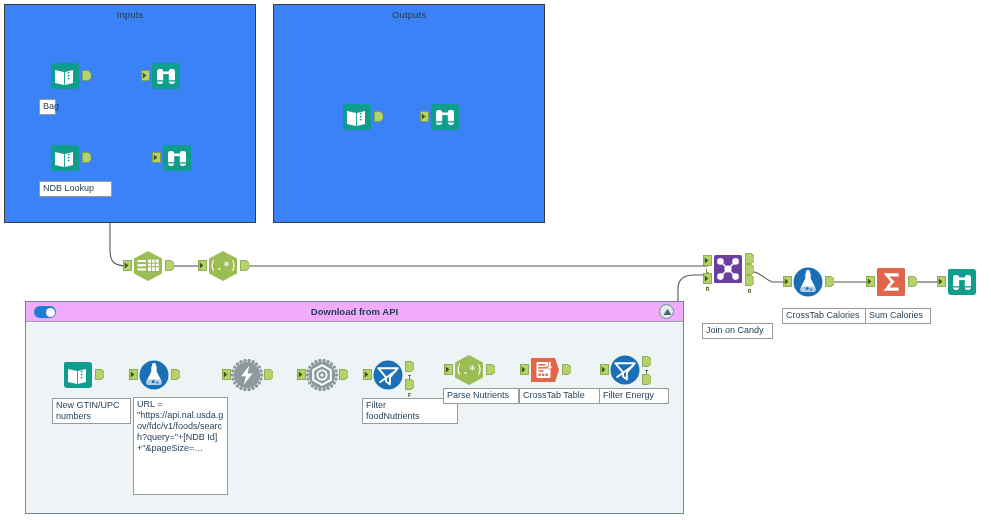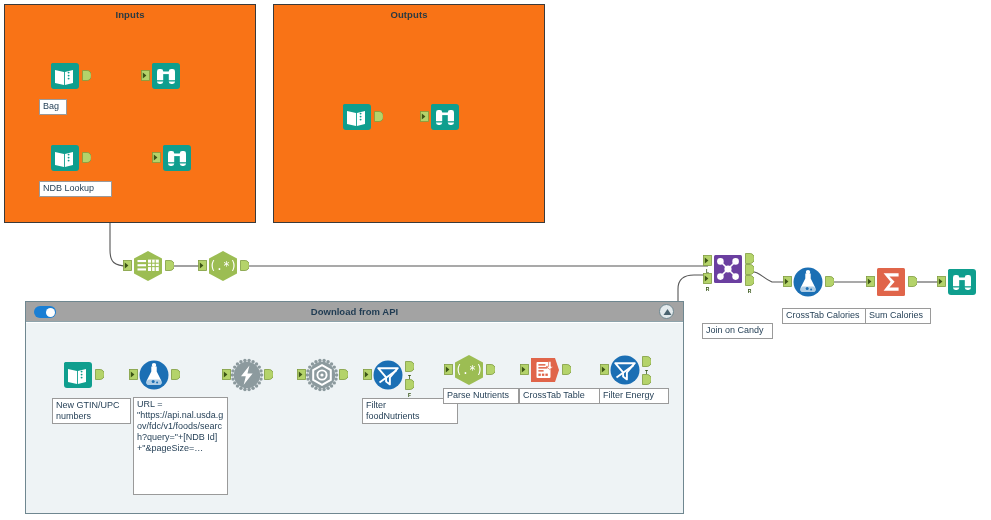--- a/index.html
+++ b/index.html
@@ -5,33 +5,33 @@
   html,body{margin:0;padding:0;background:#ffffff;}
   body{
     width:991px;height:520px;position:relative;overflow:hidden;
     font-family:"Liberation Sans", sans-serif;
     -webkit-font-smoothing:antialiased;
   }
   #canvas{position:absolute;left:0;top:0;width:991px;height:520px;}
 
   
   .tool-container{
-    position:absolute;border:1.5px solid #3a3a3a;background:#f97316;box-sizing:border-box;font-weight:bold;
+    position:absolute;border:1.5px solid #3a3a3a;background:#3b82f6;box-sizing:border-box;
   }
   .tc-title{
     position:absolute;top:4px;left:0;right:0;text-align:center;
     font-size:9.5px;color:#2b3a42;letter-spacing:.1px;
   }
 
   .api-container{
     position:absolute;border:1.5px solid #6f8790;background:#eef3f5;box-sizing:border-box;
   }
   .api-header{
     position:absolute;left:0;top:0;right:0;height:20px;
-    background:#a3a3a3;border-bottom:1.5px solid #8ea3ab;box-sizing:border-box;
+    background:#f0abfc;border-bottom:1.5px solid #8ea3ab;box-sizing:border-box;
   }
   .api-header-title{
     position:absolute;left:0;right:0;top:4px;text-align:center;
     font-size:9.5px;color:#1f3b52;font-weight:bold;
   }
   .api-body{
     position:absolute;left:0;top:20px;right:0;bottom:0;background:#eef3f5;
     border-top:1px solid #ffffff;
   }
   .toggle{
@@ -594,21 +594,21 @@
       </div>
       <div class="port" style="left: 937px; top: 276px;">
         <svg width="9" height="11" viewBox="0 0 9 11">
           <rect x="0.5" y="0.5" width="8" height="10" fill="#b4d36a" stroke="#7f9c3f" stroke-width="0.8"></rect>
           <path d="M1.8 2.6 L5.4 5.5 L1.8 8.4 Z" fill="#3c5416"></path>
         </svg>
       </div>
     </div>
 
   <div id="labels-layer">
-      <div class="label" style="left: 39px; top: 99px; width: 28px; min-height: 16px;">Bag</div>
+      <div class="label" style="left: 39px; top: 99px; width: 17px; min-height: 16px;">Bag</div>
       <div class="label" style="left: 39px; top: 181px; width: 73px; min-height: 16px;">NDB Lookup</div>
       <div class="label" style="left: 52px; top: 398px; width: 79px; min-height: 25px;">New GTIN/UPC
 numbers</div>
       <div class="label" style="left: 362px; top: 398px; width: 96px; min-height: 25px;">Filter
 foodNutrients</div>
       <div class="label" style="left: 443px; top: 388px; width: 76px; min-height: 16px;">Parse Nutrients</div>
       <div class="label" style="left: 519px; top: 388px; width: 81px; min-height: 16px;">CrossTab Table</div>
       <div class="label" style="left: 599px; top: 388px; width: 70px; min-height: 16px;">Filter Energy</div>
       <div class="label" style="left: 702px; top: 299px; width: 71px; min-height: 16px; margin-top: 24px;">Join on Candy</div>
       <div class="label" style="left: 782px; top: 308px; width: 89px; min-height: 16px;">CrossTab Calories</div>

